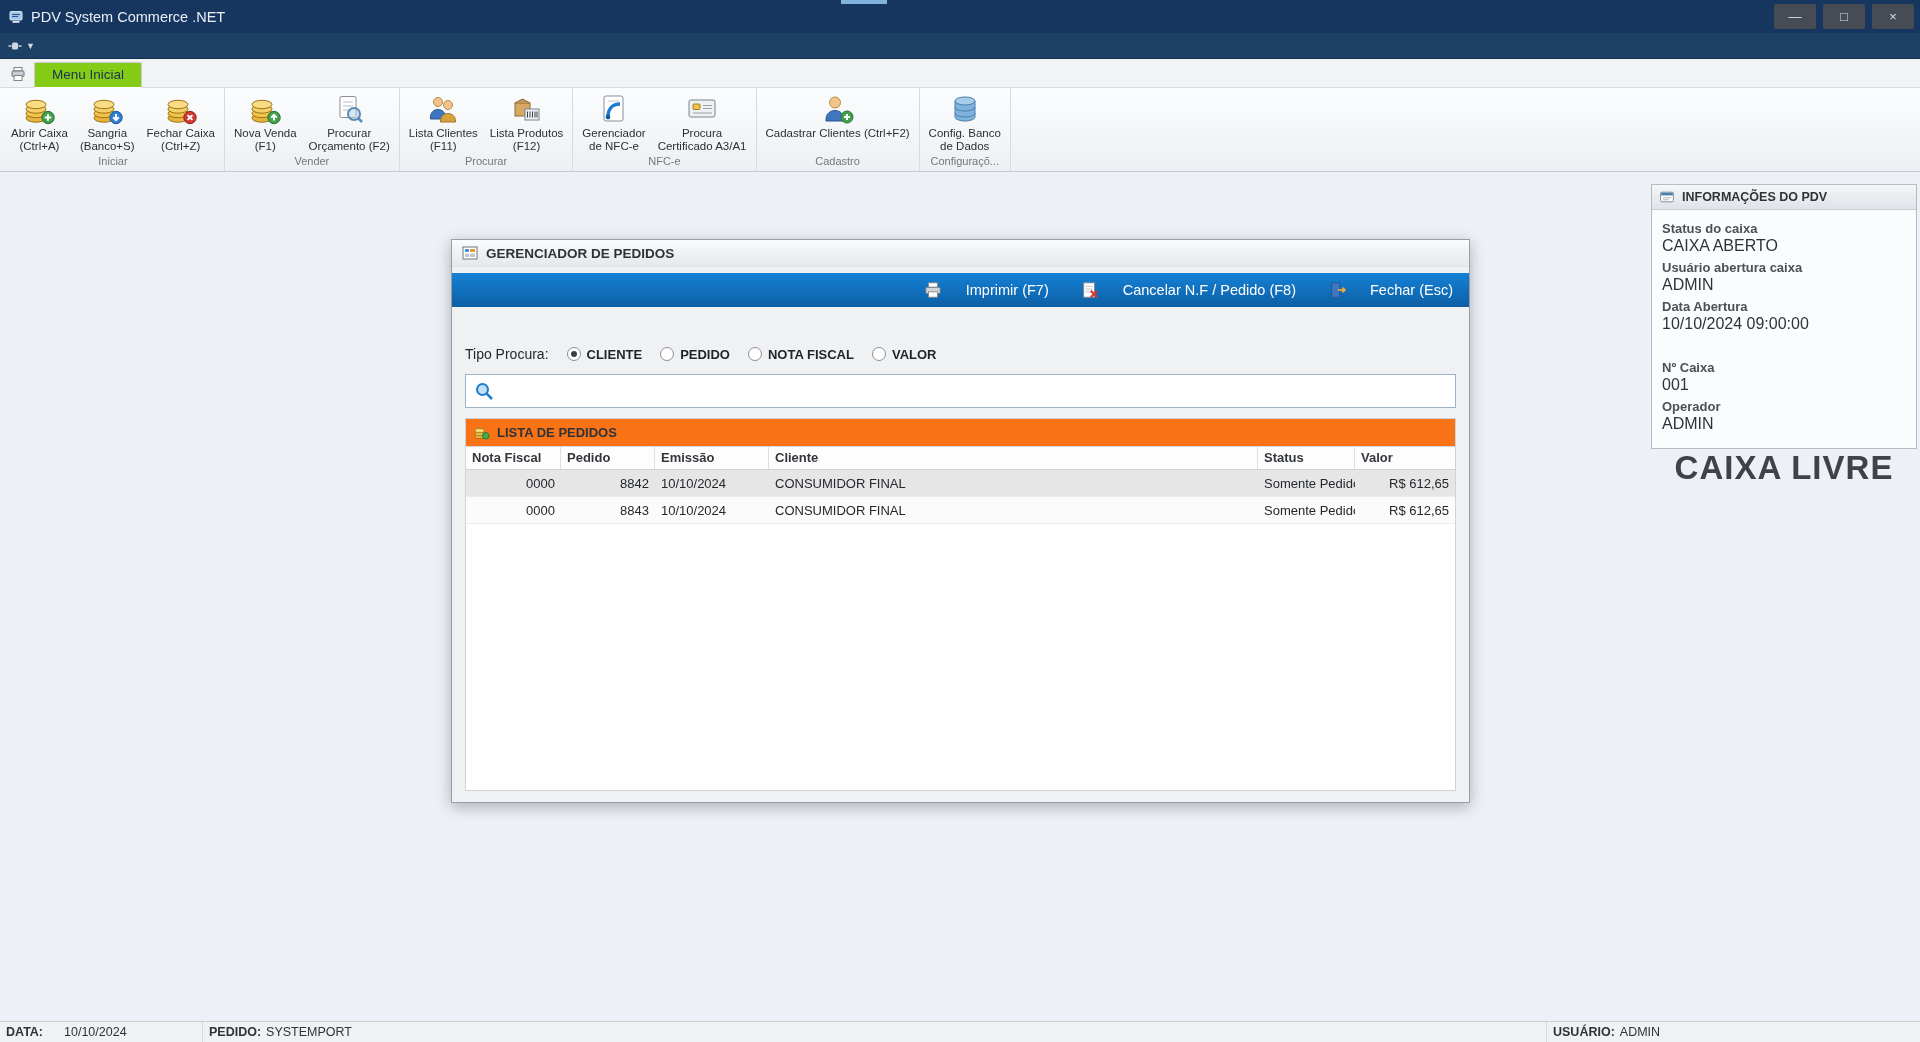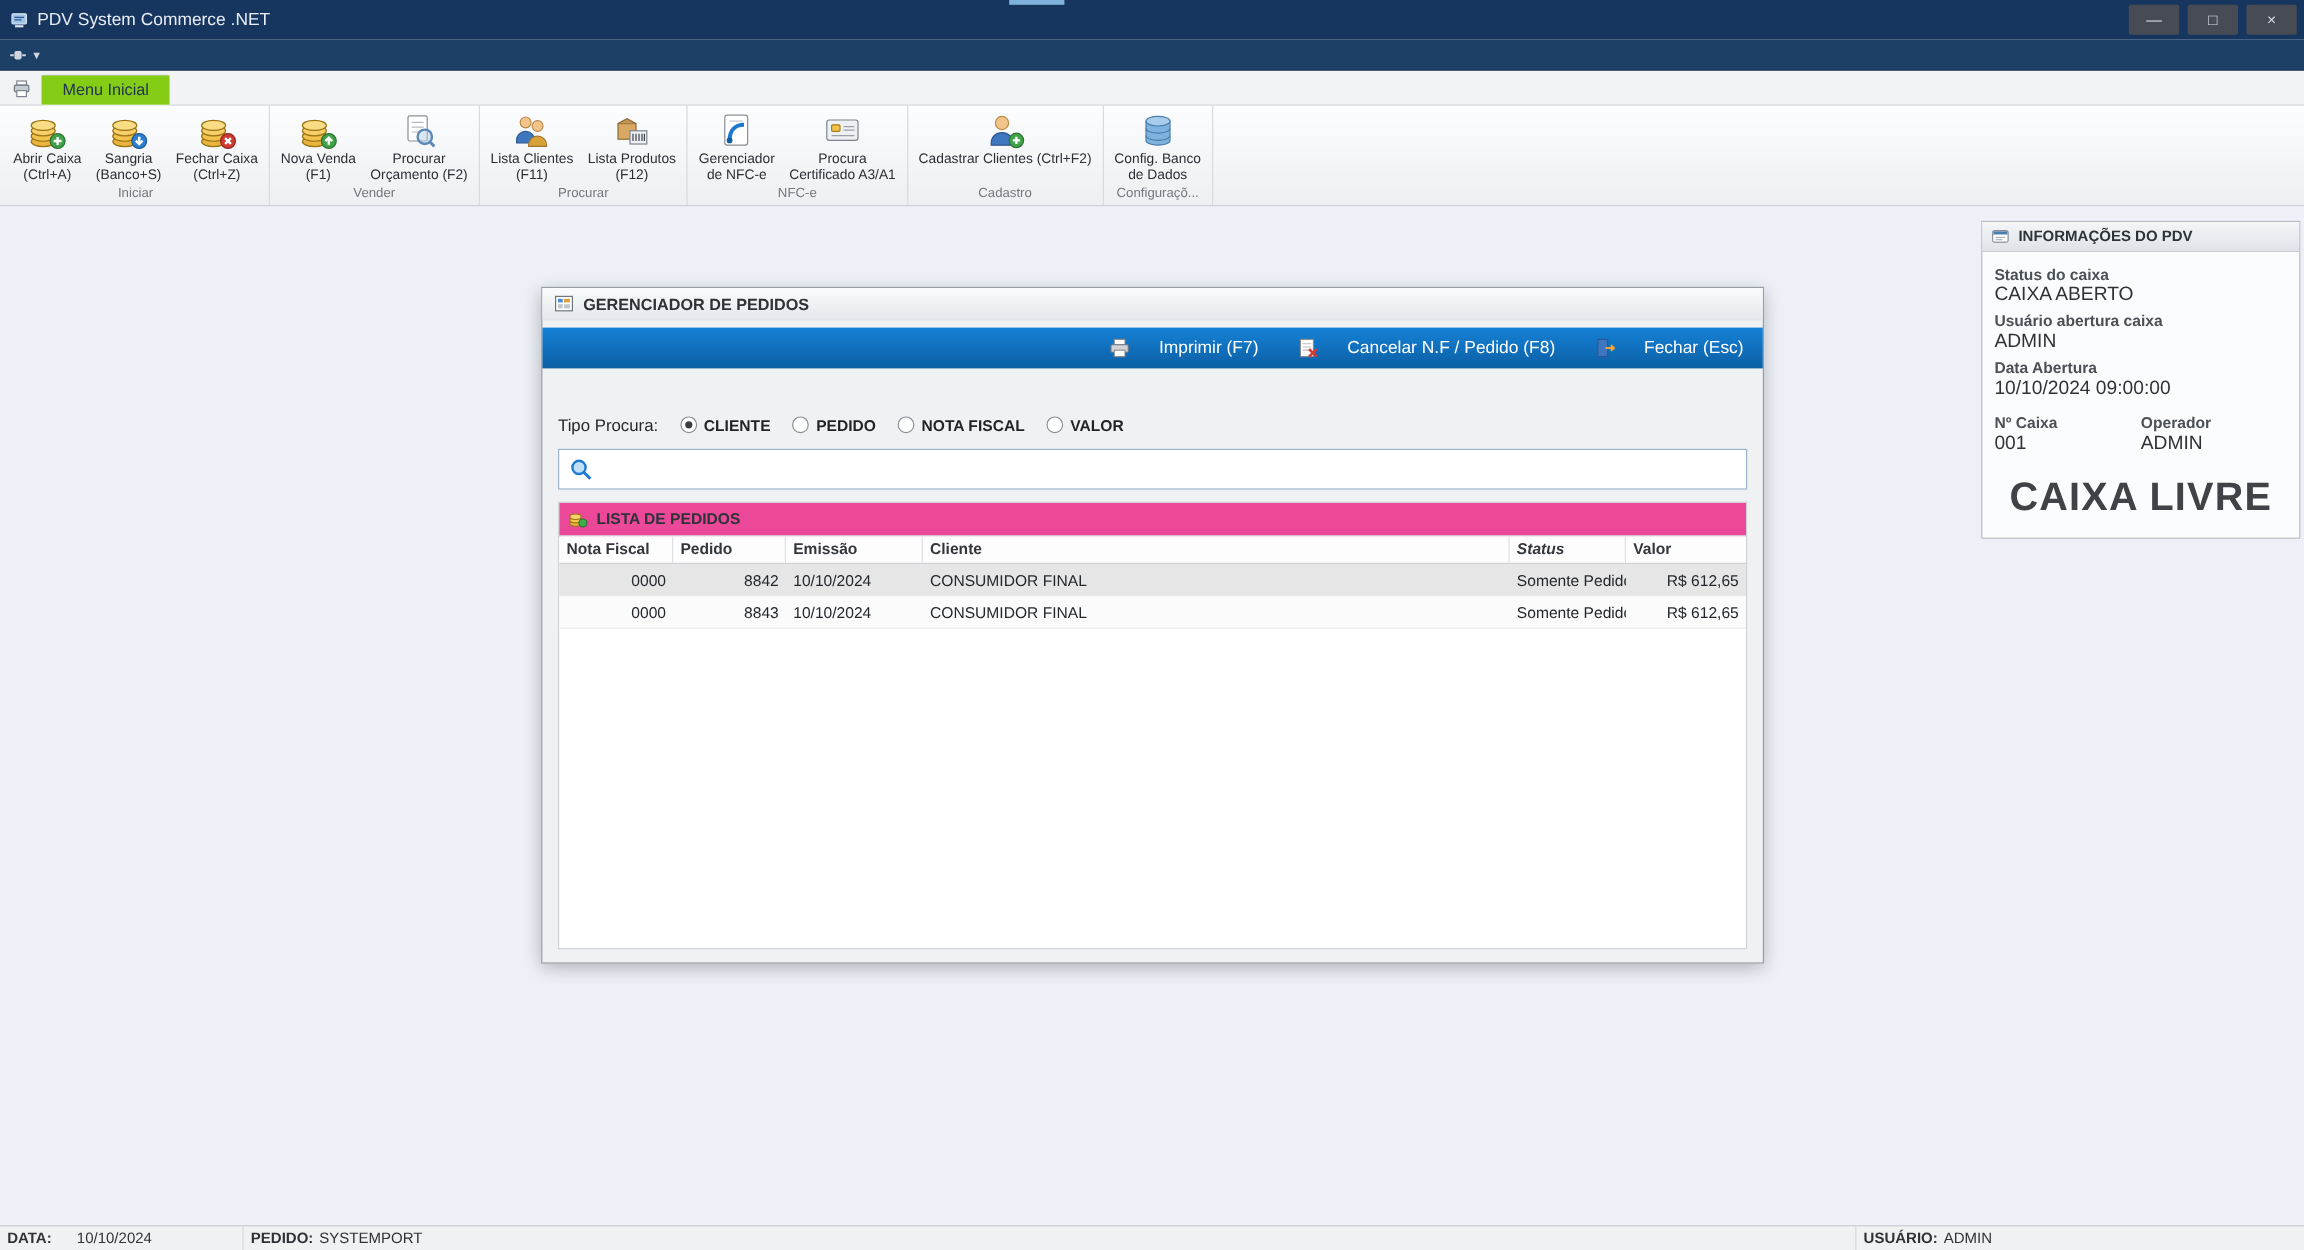--- a/index.html
+++ b/index.html
@@ -57,40 +57,40 @@
   .radio-opt { display:flex; align-items:center; gap:6px; }
   .radio { width:14px; height:14px; border:1px solid #8a8f96; border-radius:50%; background:#fff;
            display:inline-block; position:relative; }
   .radio.checked::after { content:''; position:absolute; inset:3px; border-radius:50%; background:#3a3f45; }
   .radio-label { font-size:13px; font-weight:bold; color:#1f2328; }
   .search-box { height:34px; background:#ffffff; border:1px solid #9ab4cc; display:flex;
                 align-items:center; padding-left:8px; margin-bottom:10px; }
   .search-box input { border:none; outline:none; flex:1; height:100%; font-size:15px;
                       font-family:"Liberation Sans",sans-serif; margin-left:8px; background:transparent; }
   .list-region { flex:1; display:flex; flex-direction:column; border:1px solid #cfd3d8; background:#ffffff; overflow:hidden; }
-  .list-header { height:28px; background:#ec4899; border-bottom:1px solid #d3d7db; display:flex;
+  .list-header { height:28px; background:#f97316; border-bottom:1px solid #d3d7db; display:flex;
                  align-items:center; gap:7px; padding-left:7px; font-weight:bold; font-size:13px; color:#2e3338; }
   .thead { display:flex; height:23px; background:#fdfdfd; border-bottom:1px solid #cfd3d8; }
   .th { font-size:13px; font-weight:bold; color:#33373c; padding:3px 6px 0; border-right:1px solid #dcdfe3;
         white-space:nowrap; overflow:hidden; }
   .tr { display:flex; height:27px; align-items:center; border-bottom:1px solid #ececec; }
   .tr.odd  { background:#e6e6e6; }
   .tr.even { background:#fbfbfb; }
   .td { font-size:13px; color:#24282d; padding:0 6px; white-space:nowrap; overflow:hidden; }
 
   
   .info-panel { position:absolute; top:12px; left:1651px; width:266px; height:265px; background:#fbfcfd;
                 border:1px solid #b8bcc2; }
   .info-header { height:25px; background:linear-gradient(#f4f6f8,#dfe3e8); border-bottom:1px solid #c9cdd3;
                  display:flex; align-items:center; gap:7px; padding-left:7px; font-weight:bold;
                  font-size:12.5px; color:#2e3338; }
   .info-body { padding:6px 10px 0; }
   .if-label { font-size:13px; font-weight:bold; color:#4a5056; margin-top:5px; }
   .if-value { font-size:16px; color:#2f3337; margin-top:1px; }
-  .if-pair { display:flex; margin-top:7px; }
+  .if-pair { display:flex; margin-top:22px;flex-direction:column; }
   .if-col { width:50%; }
   .big-status { margin-top:16px; font-size:33px; font-weight:bold; color:#3f4246; text-align:center;
                 letter-spacing:1px; white-space:nowrap; }
 
   
   .statusbar { position:absolute; bottom:0; left:0; right:0; height:21px; background:#f0f1f3;
                border-top:1px solid #c9ccd1; display:flex; align-items:center; font-size:12.5px; color:#2e3338; }
   .sb-sec { display:flex; align-items:center; padding-left:6px; height:100%; }
   .sb-sec.s0 { width:203px; border-right:1px solid #d5d8dc;gap:16px; }
   .sb-sec.s1 { flex:1; }
@@ -422,21 +422,21 @@
                   <circle cx="13.5" cy="12.5" r="3.5" fill="#3fae49" stroke="#2c7334"></circle>
                 </svg>
               </span>
             <span>LISTA DE PEDIDOS</span>
           </div>
           <div class="thead">
               <div class="th" style="width: 95px;">Nota Fiscal</div>
               <div class="th" style="width: 94px;">Pedido</div>
               <div class="th" style="width: 114px;">Emissão</div>
               <div class="th" style="width: 489px;">Cliente</div>
-              <div class="th" style="width: 97px; font-style: italic;">Status</div>
+              <div class="th" style="width: 97px;">Status</div>
               <div class="th" style="width: 104px; flex: 1 1 0%; border-right: none;">Valor</div>
             </div>
           <div class="tbody">
               <div class="tr odd">
                 <div class="td" style="width: 95px; text-align: right;">0000</div>
                 <div class="td" style="width: 94px; text-align: right;">8842</div>
                 <div class="td" style="width: 114px; text-align: left;">10/10/2024</div>
                 <div class="td" style="width: 489px; text-align: left;">CONSUMIDOR FINAL</div>
                 <div class="td" style="width: 97px; text-align: left;">Somente Pedido</div>
                 <div class="td" style="width: 104px; text-align: right; flex: 1 1 0%;">R$ 612,65</div>

